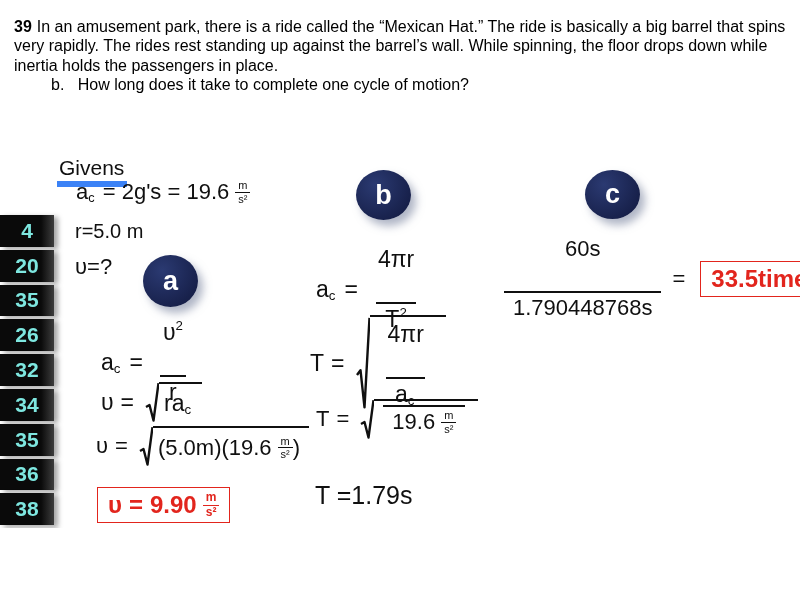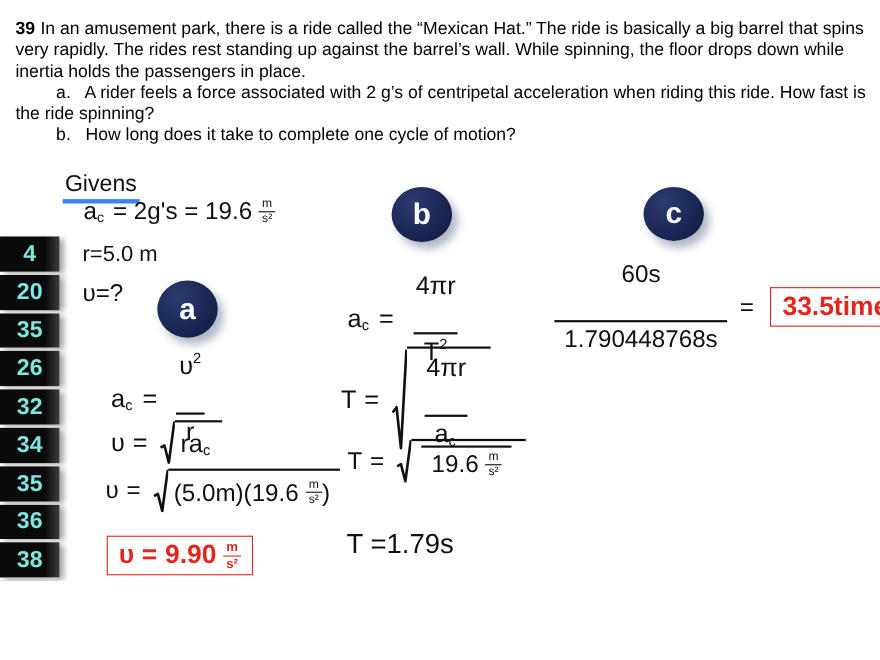--- a/index.html
+++ b/index.html
@@ -47,21 +47,21 @@
   .frac{display:inline-flex;flex-direction:column;align-items:center;margin:0 4px;text-align:center;gap:28px;}
   .frac>.num{padding:1px 9px;display:inline-flex;align-items:center;justify-content:center;}
   .frac>.den{border-top:2px solid var(--ink);padding:2px 9px 1px;display:inline-flex;align-items:center;justify-content:center;}
   .unit{display:inline-flex;flex-direction:column;align-items:center;font-size:0.5em;line-height:1.12;margin-left:6px;}
   .unit .uden{border-top:1.5px solid var(--ink);padding:0 3px;}
   .sqrt{display:inline-flex;align-items:stretch;margin-left:4px;}
   .sqrt .rad{width:14px;flex:none;display:block;}
   .sqrt .body{border-top:2.4px solid var(--ink);padding:3px 9px 2px 5px;display:inline-flex;align-items:center;}
   #givens-heading{
     position:absolute;left:57px;top:156px;font-size:21px;
-    border-bottom:4px solid #3b82f6;padding:0 3px 1px 2px;
+    border-bottom:6px solid #3b82f6;padding:0 3px 1px 2px;
   }
   #givens-ac{left:76px;top:179px;font-size:22px;}
   #givens-r{left:75px;top:220px;font-size:20px;}
   #givens-v{left:75px;top:254px;font-size:22px;}
   #a-eq1{left:101px;top:318px;}
   #a-eq2{left:101px;top:382px;}
   #a-eq3{left:96px;top:426px;font-size:22px;}
   #a-result{left:97px;top:487px;font-size:24px;}
   #b-eq1{left:316px;top:245px;}
   #b-eq2{left:310px;top:315px;}
@@ -75,21 +75,20 @@
   .redbox .unit .uden{border-color:var(--red);}
   #c-eq .redbox{margin-left:8px;font-size:24px;}
 </style>
 </head>
 <body>
 
 <div id="stage">
 
   <div id="problem">
     <p><b>39</b><span>In an amusement park, there is a ride called the “Mexican Hat.” The ride is basically a big barrel that spins very rapidly. The rides rest standing up against the barrel’s wall. While spinning, the floor drops down while inertia holds the passengers in place.</span></p>
-    <p class="indent">a.   A rider feels a force associated with 2 g’s of centripetal acceleration when riding this ride. How fast is the ride spinning?</p>
     <p class="indent">b.   How long does it take to complete one cycle of motion?</p>
   </div>
 
   <div id="sidebar">
     <div class="slide-tab">4</div>
     <div class="slide-tab">20</div>
     <div class="slide-tab">35</div>
     <div class="slide-tab">26</div>
     <div class="slide-tab">32</div>
     <div class="slide-tab">34</div>

